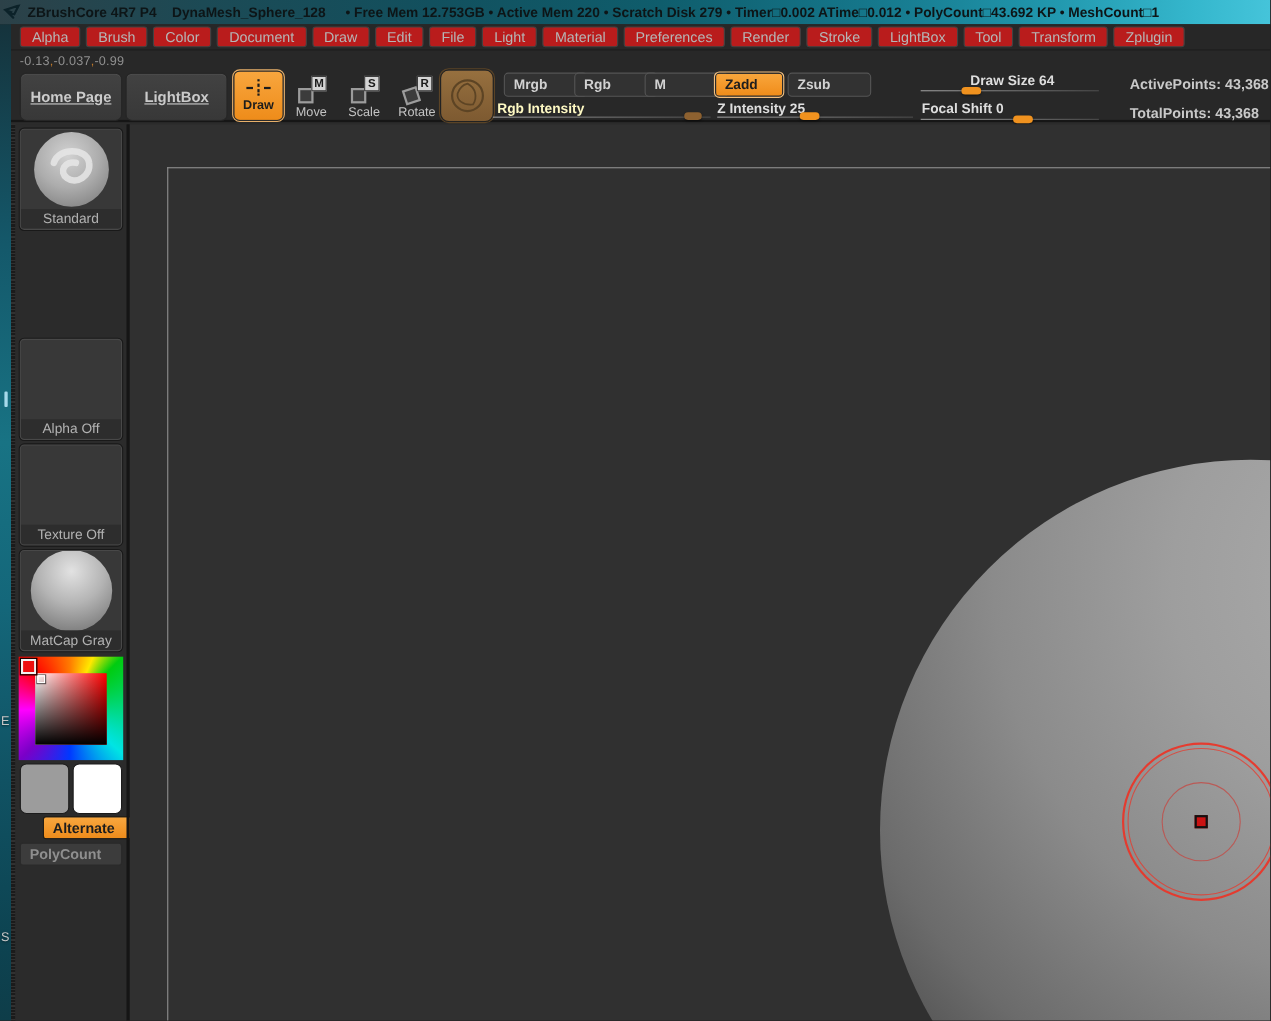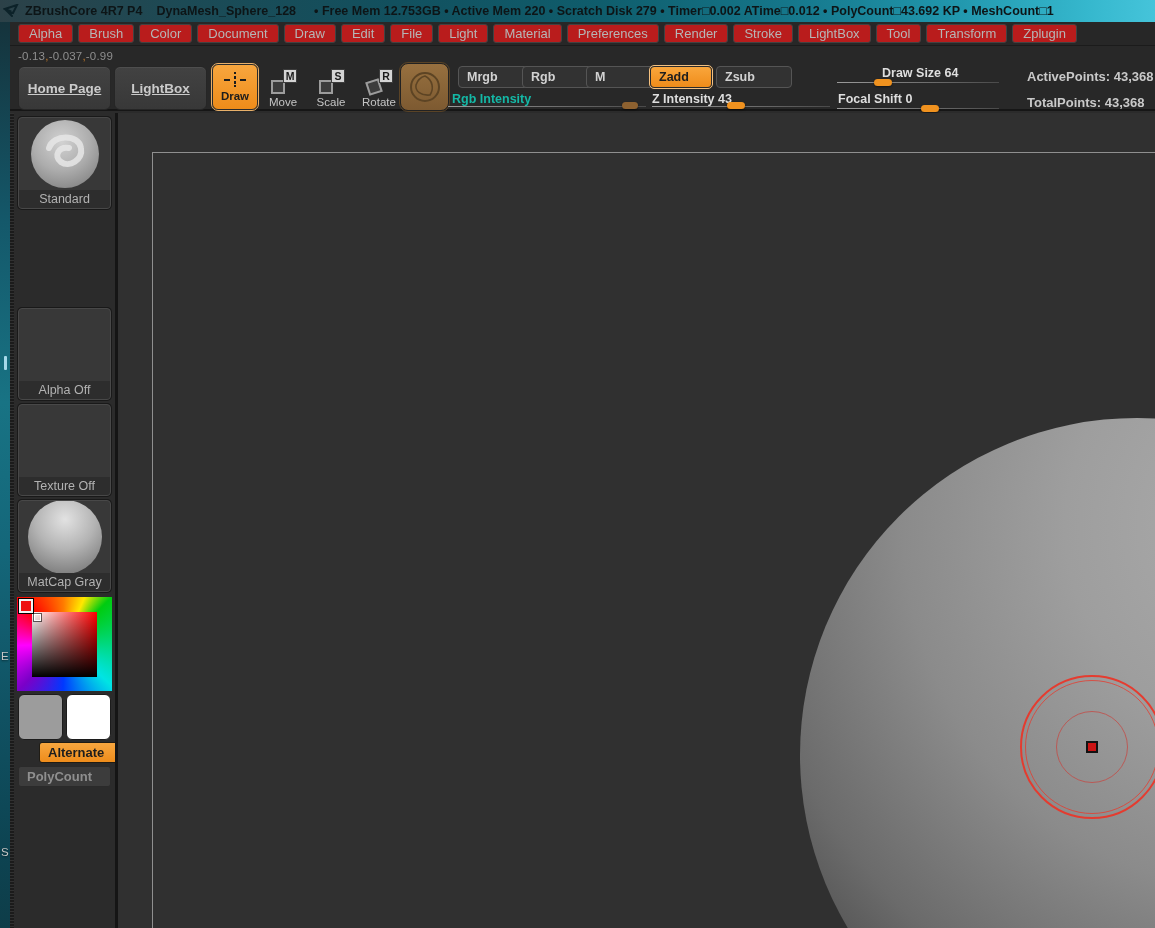--- a/index.html
+++ b/index.html
@@ -41,21 +41,21 @@
   .tool-ico { position:relative; width:28px; height:26px; margin-bottom:1px; }
   .tool-ico .frame { position:absolute; left:2px; bottom:1px; width:14px; height:14px; border:2.5px solid #9c9c9c; background:rgba(120,120,120,.25); }
   .tool-rotate .frame { transform:rotate(-18deg); }
   .tool-ico .badge { position:absolute; right:0; top:0; width:14px; height:14px; background:#d4d4d4; border:1px solid #3c3c3c; color:#1b1b1b; font-size:10.5px; font-weight:700; display:flex; align-items:center; justify-content:center; }
   .material-thumb { position:absolute; left:390px; top:17px; width:49px; height:48px; background:linear-gradient(180deg,#97703f,#7d5a31); border:1px solid #222; outline:1px solid #5a4326; border-radius:8px; display:flex; align-items:center; justify-content:center; }
   .mode-btn { position:absolute; top:20px; height:22px; width:76px; background:#323232; border:1px solid #555; border-radius:4px; color:#d2d2d2; font-size:12.5px; font-weight:600; display:flex; align-items:center; padding-left:8px; }
   .mode-mrgb { left:448px; } .mode-rgb { left:512px; } .mode-m { left:576px; }
   .mode-zadd { left:640px; width:62px; background:linear-gradient(180deg,#f9a63c,#ef8c1a); border:1px solid #2a2a2a; outline:1px solid #f3c080; color:#1e1e1e; font-weight:700; }
   .mode-zsub { left:706px; }
   .slider-label { position:absolute; font-size:12.5px; font-weight:600; color:#dedede; white-space:nowrap; }
-  .slider-label.disabled { color:#14b8a6; }
+  .slider-label.disabled { color:#fef9c3; }
   .slider-track { position:absolute; height:1px; background:linear-gradient(90deg,#9a9a9a,#4a4a4a); }
   .slider-handle { position:absolute; width:18px; height:7px; border-radius:3.5px; background:#f0921f; box-shadow:0 1px 2px rgba(0,0,0,.5); }
   .slider-handle.muted { background:#8d6130; }
   .points-readout { position:absolute; left:1017px; font-size:13px; font-weight:700; color:#c9c9c9; }
 
   
   .sidebar { position:absolute; left:14px; top:113px; width:101px; height:815px; background:#2b2b2b; }
   .side-divider { position:absolute; left:115px; top:113px; width:3px; height:815px; background:#151515; }
   .side-box { position:absolute; left:4px; width:93px; background:#383838; border:1px solid #484848; border-radius:4px; box-shadow:0 0 0 1px #191919; overflow:hidden; display:flex; flex-direction:column; }
   .side-box .thumb { position:relative; flex:1 1 auto; overflow:hidden; }
@@ -186,21 +186,21 @@
     <div class="mode-btn mode-rgb">Rgb</div>
     <div class="mode-btn mode-m">M</div>
     <div class="mode-btn mode-zadd">Zadd</div>
     <div class="mode-btn mode-zsub">Zsub</div>
 
     <div class="slider-label disabled" style="left:442px;top:46px;">Rgb Intensity</div>
     <div class="slider-track" style="left:438px;top:60px;width:198px;"></div>
     <div class="slider-handle muted" style="left:612px;top:56px;width:16px;"></div>
 
     <div class="slider-label" style="left:642px;top:46px;">
-      <span>Z Intensity</span>&nbsp;<span>43</span>
+      <span>Z Intensity</span>&nbsp;<span>25</span>
     </div>
     <div class="slider-track" style="left:642px;top:60px;width:178px;"></div>
     <div class="slider-handle" style="left:717px;top:56px;"></div>
 
     <div class="slider-label" style="left:872px;top:20px;">
       <span>Draw Size</span>&nbsp;<span>64</span>
     </div>
     <div class="slider-track" style="left:827px;top:36px;width:162px;"></div>
     <div class="slider-handle" style="left:864px;top:33px;"></div>
 

